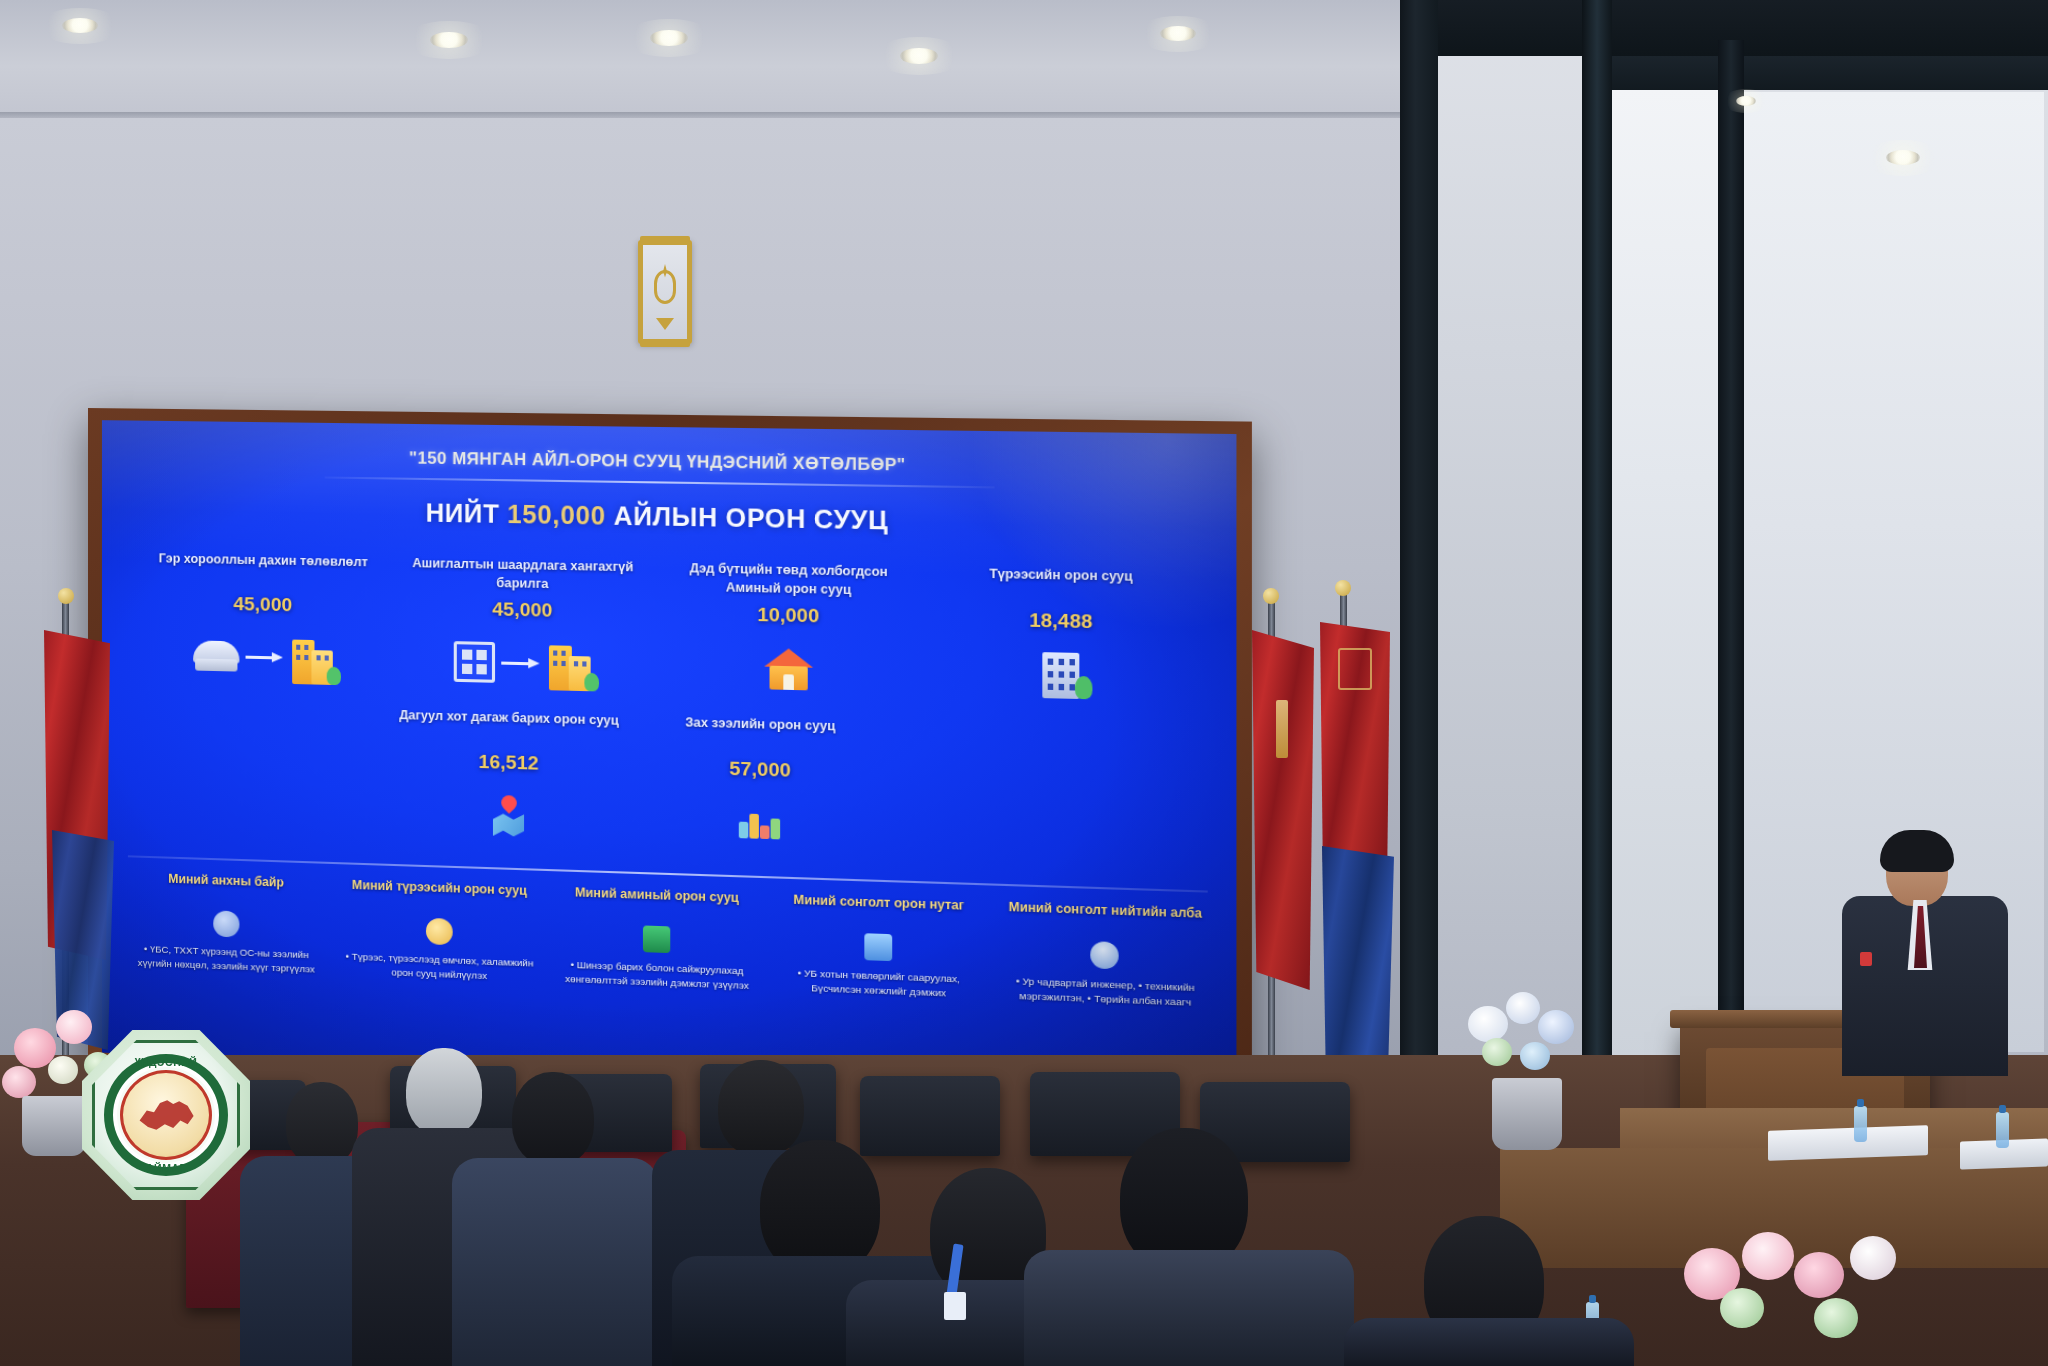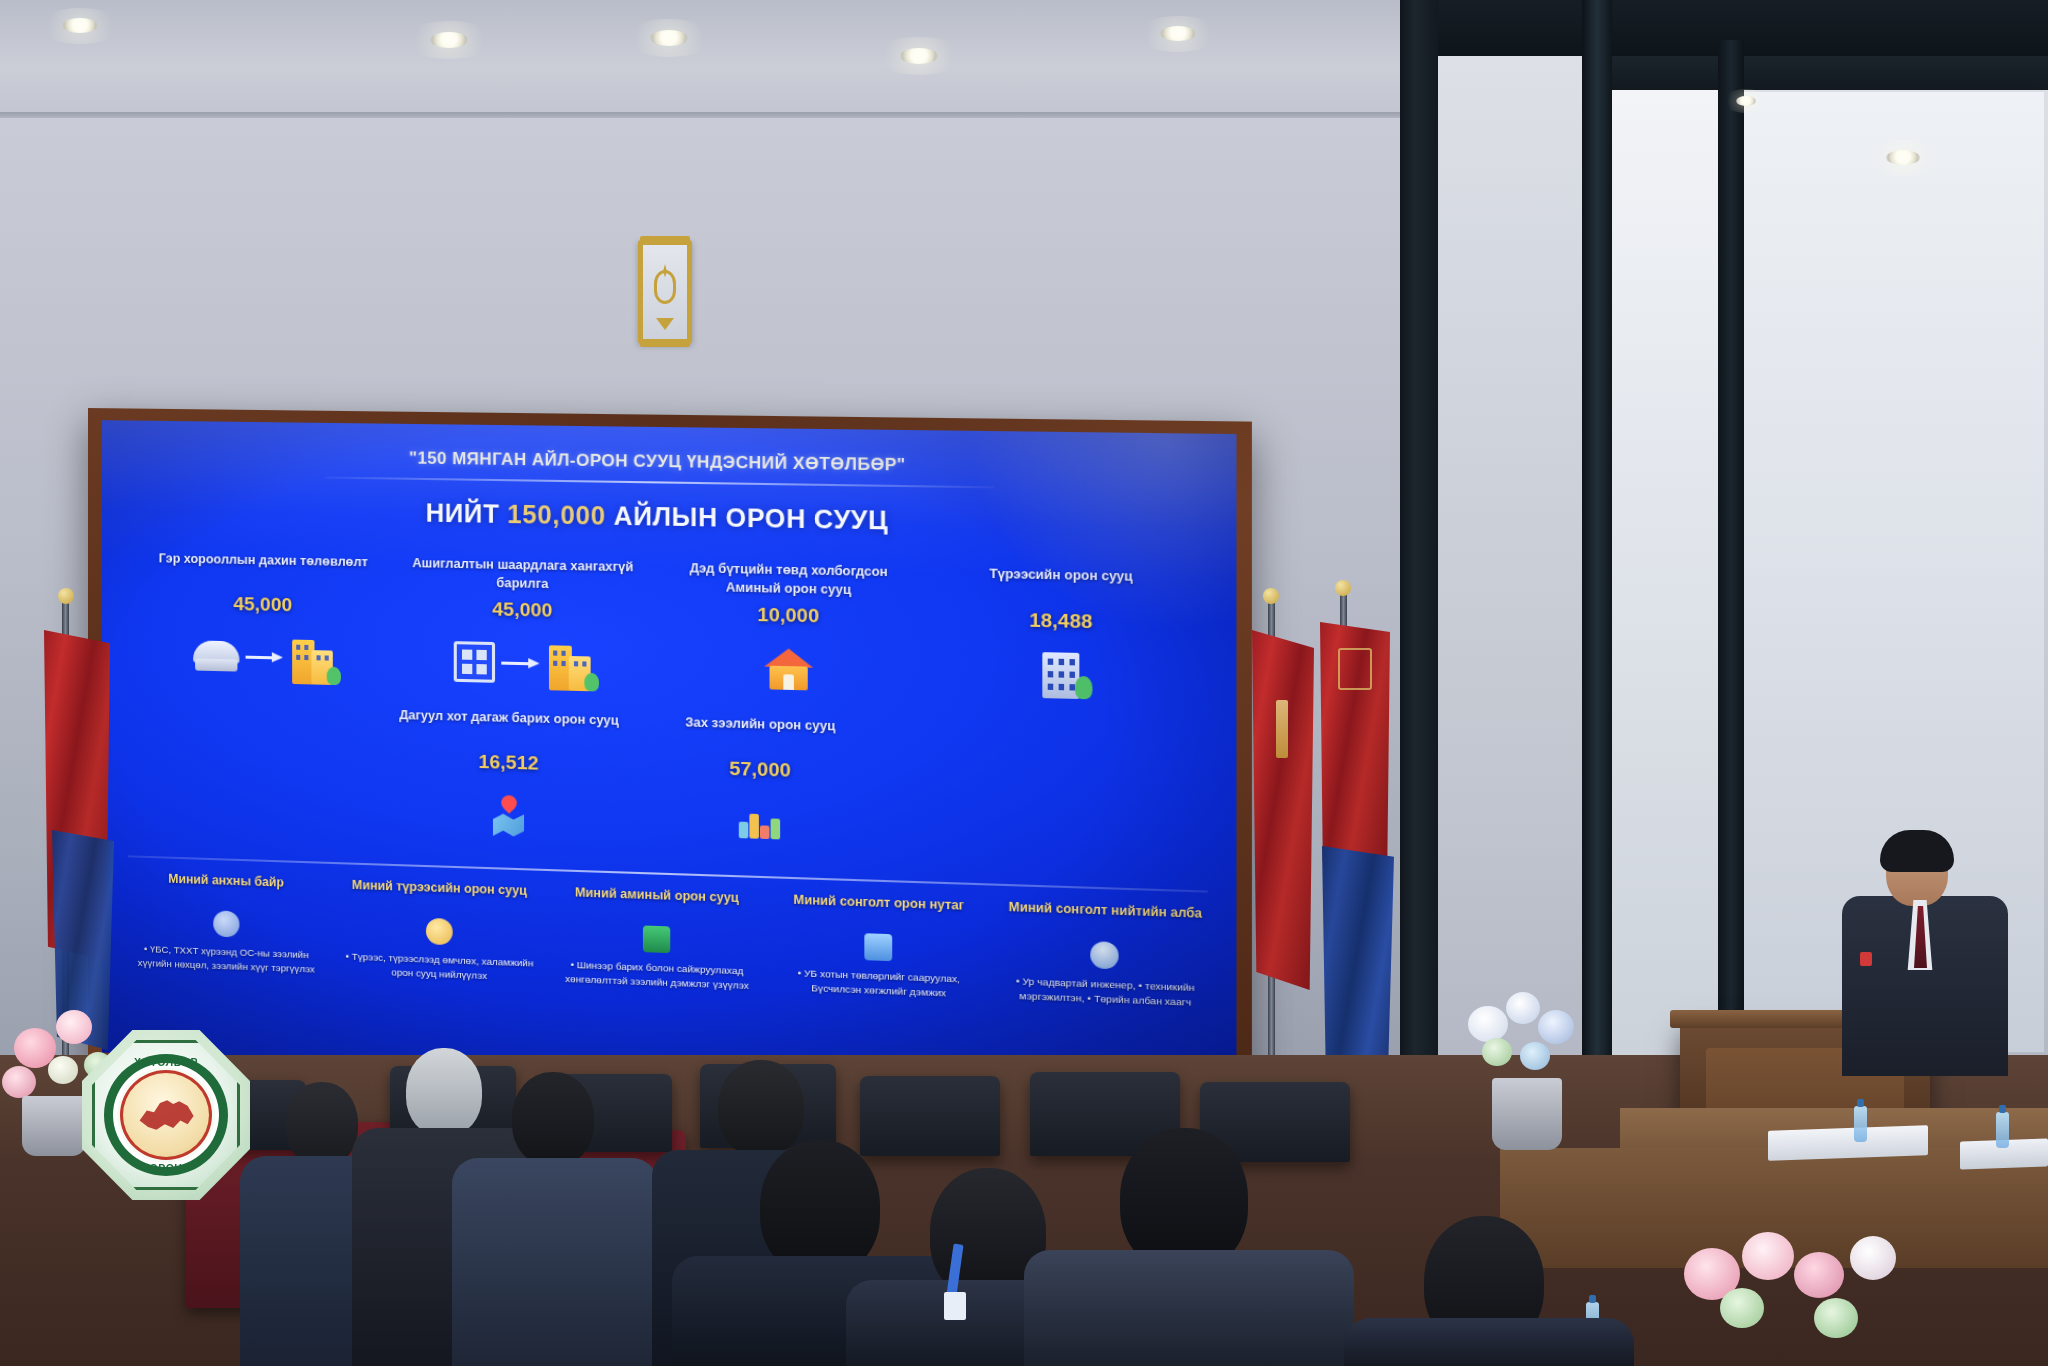--- a/index.html
+++ b/index.html
@@ -652,17 +652,17 @@
 
   <div style="position:absolute;left:950px;top:1244px;width:10px;height:52px;background:#3a6fd8;transform:rotate(8deg);border-radius:2px;"></div>
   <div style="position:absolute;left:944px;top:1292px;width:22px;height:28px;background:#e8eef8;border-radius:2px;"></div>
 
   <div class="emblem-logo">
     <div class="em-oct"></div>
     <div class="em-oct2"></div>
     <div class="em-ring"></div>
     <div class="em-inner"></div>
     <div class="em-horse"></div>
-    <div class="em-txt-top">ХӨТӨЛБӨР</div>
-    <div class="em-txt-bot">ОРОН</div>
+    <div class="em-txt-top">ҮНДЭСНИЙ</div>
+    <div class="em-txt-bot">АЙМАГ</div>
   </div>
 
 </div>
 
 </body></html>

